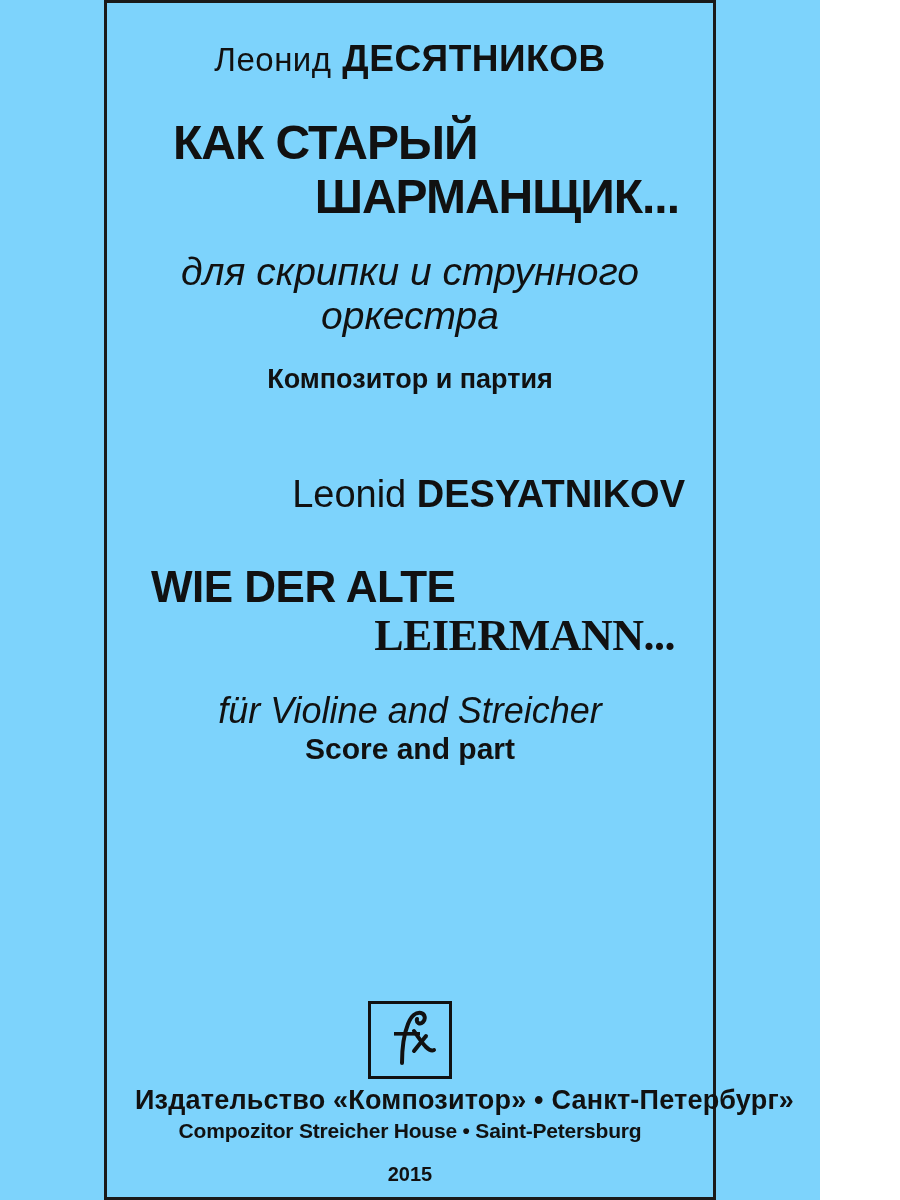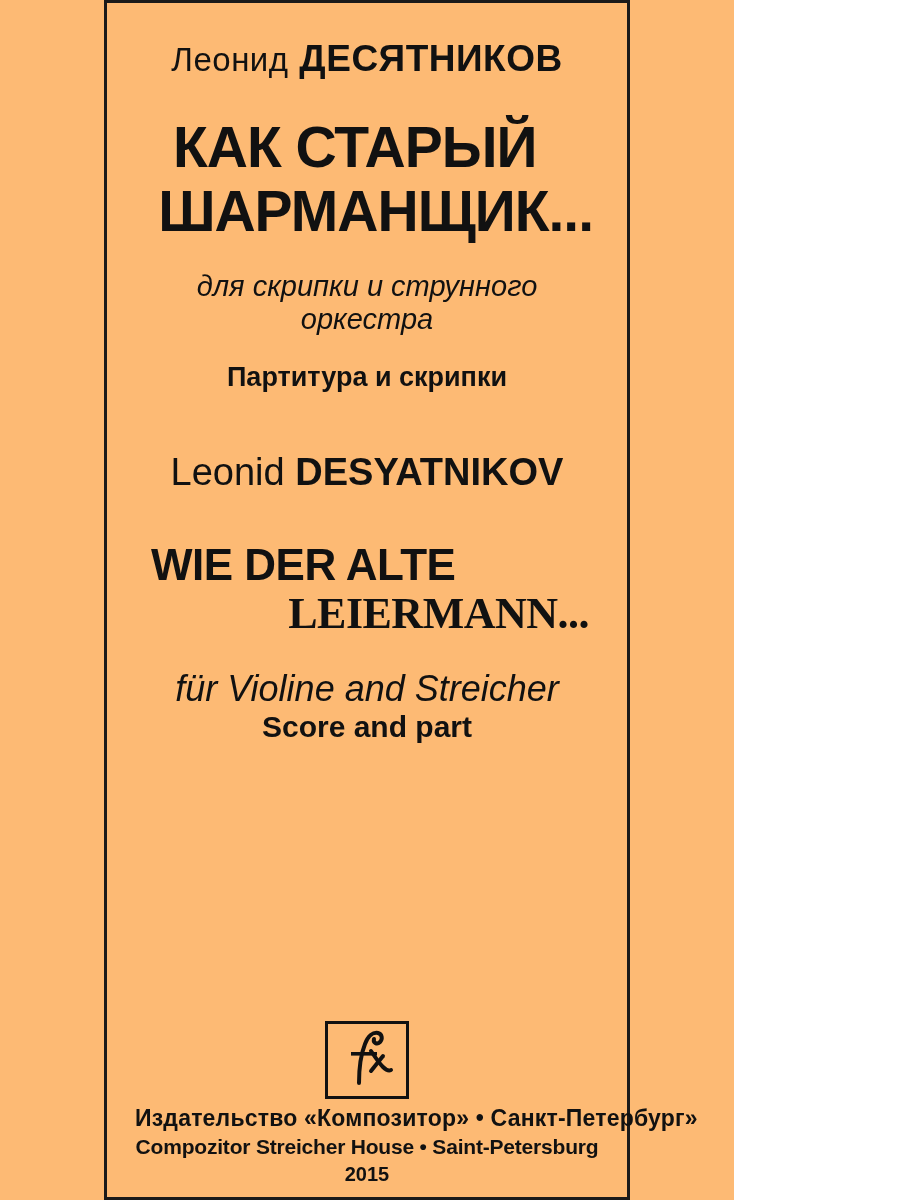--- a/index.html
+++ b/index.html
@@ -9,23 +9,23 @@
   }
   body {
     width: 900px;
     height: 1200px;
     overflow: hidden;
     font-family: "Liberation Sans", sans-serif;
   }
 
   .cover {
     position: relative;
-    width: 734px;
+    width: 820px;
     height: 1200px;
-    background: #fdba74;
+    background: #7dd3fc;
     box-sizing: border-box;
   }
 
   
   .rule-left, .rule-right {
     position: absolute;
     top: 0;
     bottom: 0;
     width: 3px;
     background: #1a1a1a;
@@ -66,45 +66,45 @@
   }
   .composer-ru .first {
     font-weight: normal;
     font-size: 33px;
   }
 
   .title-ru {
     margin-top: 36px;
     color: #111;
     font-weight: bold;
-    font-size: 57px;
+    font-size: 48px;
     line-height: 1.12;
     letter-spacing: -1px;
   }
   .title-ru .line1 { display: block; text-align: left;  padding-left: 38px; }
   .title-ru .line2 { display: block; text-align: right; padding-right: 6px; }
 
   .subtitle-ru {
     margin-top: 26px;
     text-align: center;
     font-style: italic;
-    font-size: 29px;
+    font-size: 39px;
     color: #111;
   }
   .kind-ru {
     margin-top: 26px;
     text-align: center;
     font-size: 27px;
     font-weight: bold;
     color: #111;
   }
 
   .composer-en {
-    margin-top: 58px;
-    text-align: center;
+    margin-top: 78px;
+    text-align: right;
     font-size: 38px;
     color: #111;
     white-space: nowrap;
   }
   .composer-en .last { font-weight: bold; }
 
   .title-en {
     margin-top: 46px;
     color: #111;
     font-weight: bold;
@@ -140,34 +140,34 @@
     height: 78px;
     display: block;
   }
 
   .imprint {
     margin-bottom: 14px;
     text-align: center;
     color: #111;
   }
   .imprint .ru {
-    font-size: 23px;
+    font-size: 27px;
     font-weight: bold;
     letter-spacing: 0.2px;
     white-space: nowrap;
   }
   .imprint .en {
     margin-top: 3px;
     font-size: 21px;
     font-weight: bold;
     letter-spacing: -0.2px;
     white-space: nowrap;
   }
   .imprint .year {
-    margin-top: 4px;
+    margin-top: 20px;
     font-size: 20px;
     font-weight: bold;
   }
 </style>
 </head>
 <body>
 
 <div class="cover">
 
   <div class="rule-left"></div>
@@ -182,21 +182,21 @@
       <span>ДЕСЯТНИКОВ</span>
     </div>
 
     <div class="title-ru">
       <span class="line1">КАК СТАРЫЙ</span>
       <span class="line2">ШАРМАНЩИК...</span>
     </div>
 
     <div class="subtitle-ru">для скрипки и струнного оркестра</div>
 
-    <div class="kind-ru">Партитура и скрипки</div>
+    <div class="kind-ru">Композитор и партия</div>
 
     <div class="composer-en">
       <span>Leonid</span>
       <span class="last">DESYATNIKOV</span>
     </div>
 
     <div class="title-en">
       <span class="line1">WIE DER ALTE</span>
       <span class="line2">LEIERMANN...</span>
     </div>

